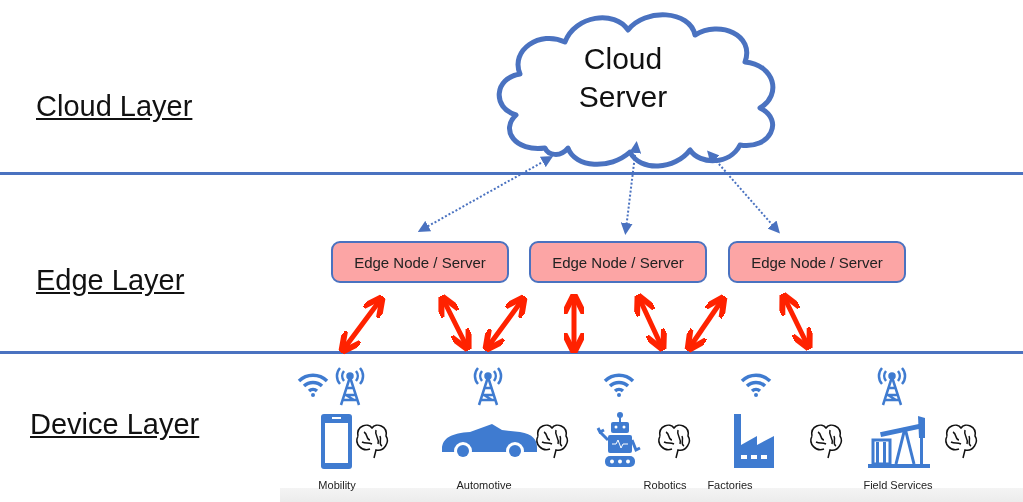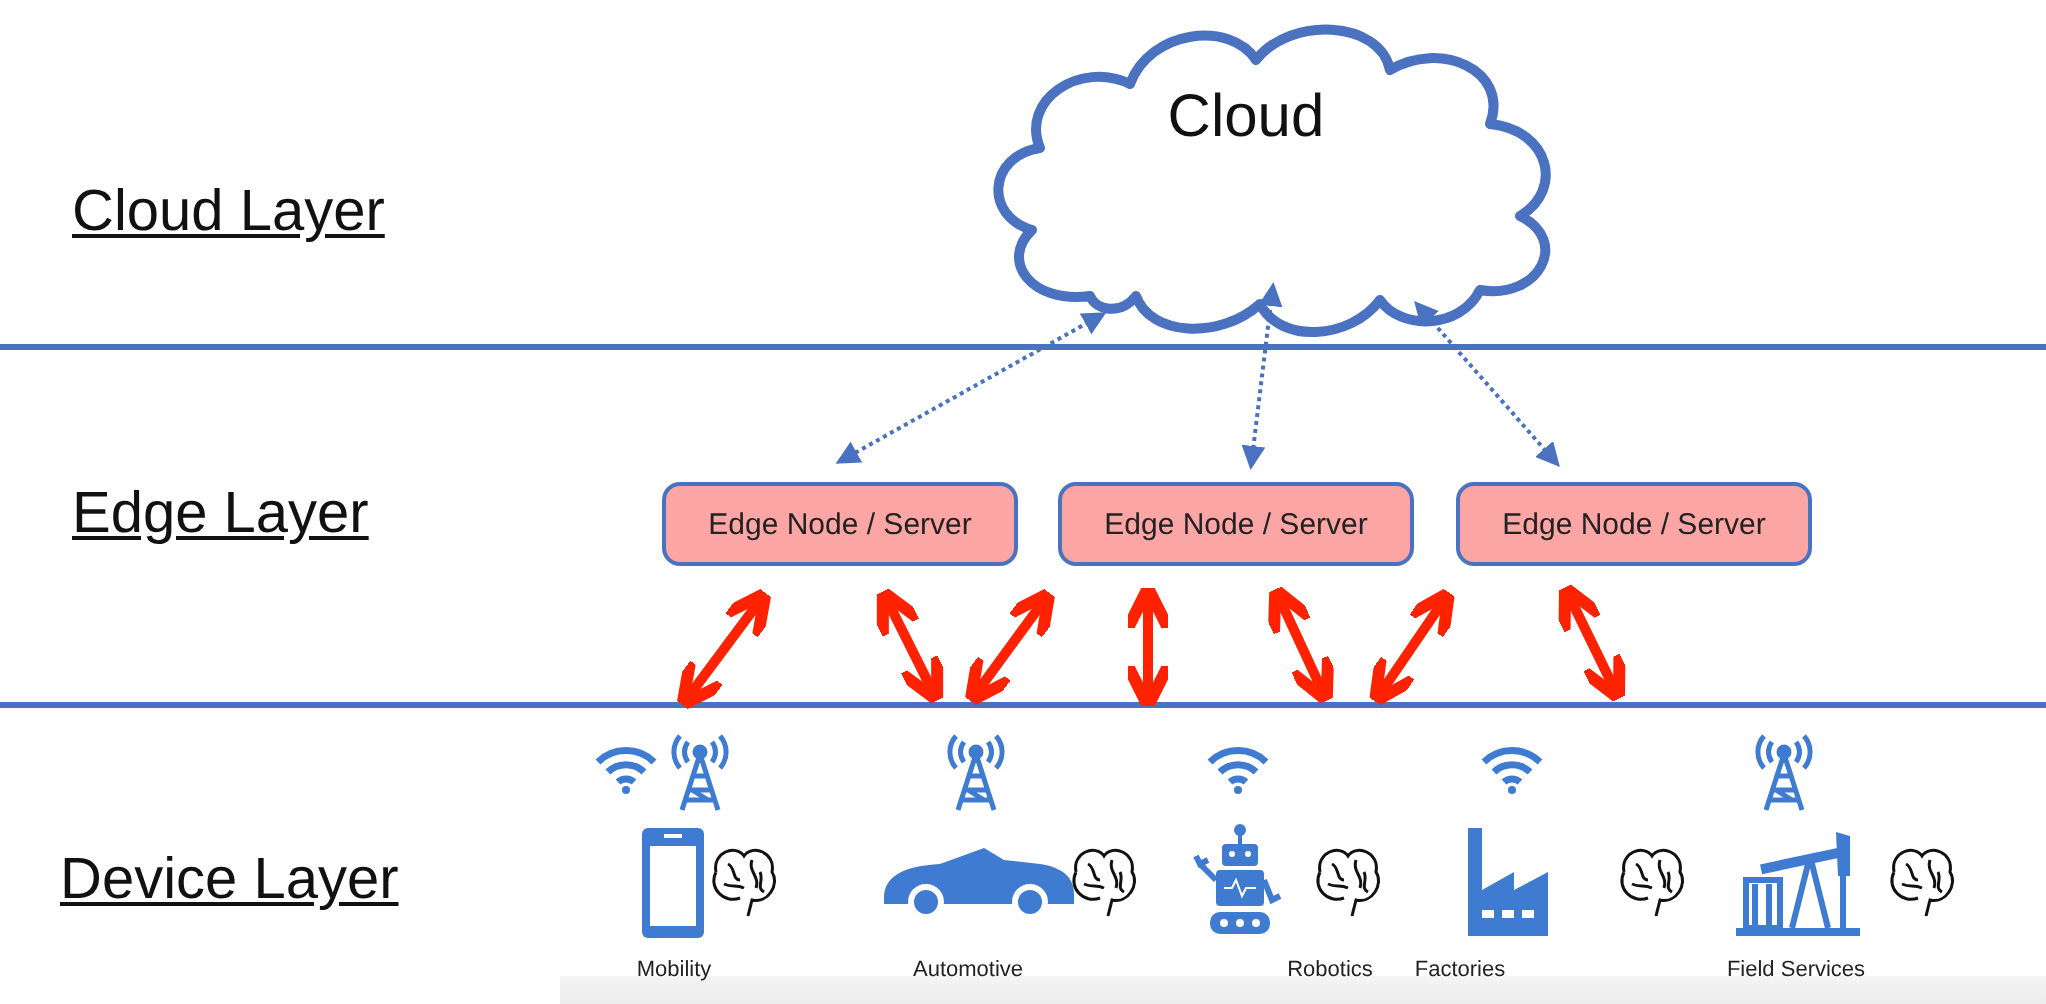--- a/index.html
+++ b/index.html
@@ -16,22 +16,22 @@
   svg.overlay { position: absolute; left: 0; top: 0; }
   .cloud-text { position: absolute; left: 548px; width: 150px; text-align: center;
                 font-weight: normal; font-size: 30px; color: #111; line-height: 38px; top: 40px; }
   .bottom-fade { position: absolute; left: 280px; top: 488px; width: 743px; height: 14px;
                  background: linear-gradient(#f4f4f4, #ececec); }
 </style>
 </head>
 <body>
 
 <div class="layer-label" style="left:36px; top:90px;">Cloud Layer</div>
-<div class="layer-label" style="left:36px; top:241px;">Edge Layer</div>
-<div class="layer-label" style="left:30px; top:424px;text-align:center;">Device Layer</div>
+<div class="layer-label" style="left:36px; top:264px;">Edge Layer</div>
+<div class="layer-label" style="left:30px; top:408px;text-align:center;">Device Layer</div>
 
 <div class="divider" style="top:172px;"></div>
 <div class="divider" style="top:351px;"></div>
 
 <div class="bottom-fade"></div>
 
 <svg class="overlay" width="1023" height="502" viewBox="0 0 1023 502">
   <defs>
     <marker id="dotHead" viewBox="0 0 10 10" refX="5" refY="5" markerWidth="6" markerHeight="6" orient="auto-start-reverse">
       <path d="M0,0 L10,5 L0,10 z" fill="#4a72c0"></path>
@@ -166,20 +166,21 @@
     </g>
     <g transform="translate(961,440)">
       <path d="M-14,-4 C-16,-14 -4,-18 0,-12 C4,-18 16,-14 14,-4 C18,2 12,12 4,10 L2,18 M-14,-4 C-18,4 -10,12 -2,9"></path>
       <path d="M-8,-8 C-4,-6 -6,0 -2,0 M4,-10 C2,-4 8,-2 6,4 M-10,2 C-6,4 -4,2 0,4 M8,-4 C10,0 6,4 10,6" fill="none"></path>
     </g>
   </g>
 </svg>
 
 <div class="cloud-text">
   <div>Cloud</div>
+  <div>Server</div>
 </div>
 
 <div class="edge-box" style="left:331px;">Edge Node / Server</div>
 <div class="edge-box" style="left:529px;">Edge Node / Server</div>
 <div class="edge-box" style="left:728px;">Edge Node / Server</div>
 
 <div class="dev-label" style="left:337px;">Mobility</div>
 <div class="dev-label" style="left:484px;">Automotive</div>
 <div class="dev-label" style="left:617px;margin-left:48px;">Robotics</div>
 <div class="dev-label" style="left:730px;text-align:center;">Factories</div>

